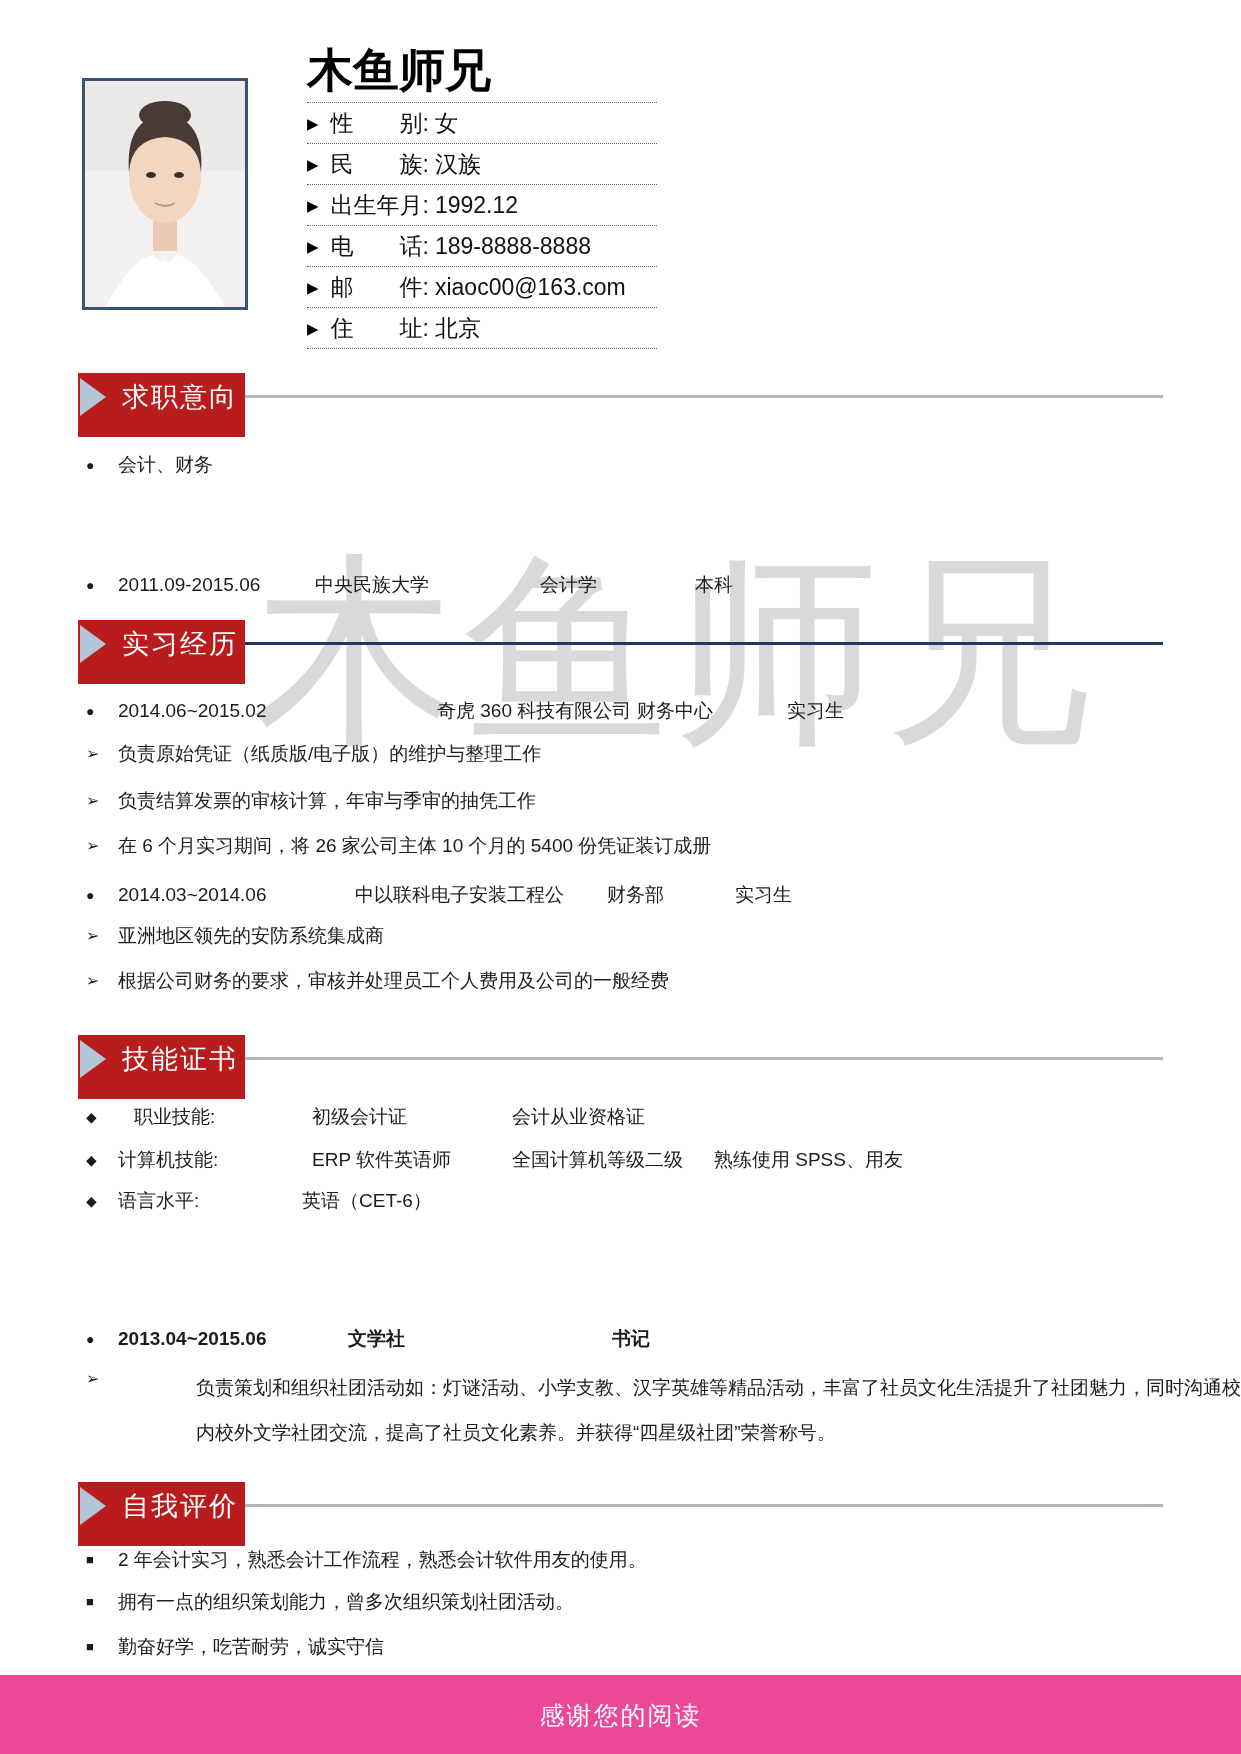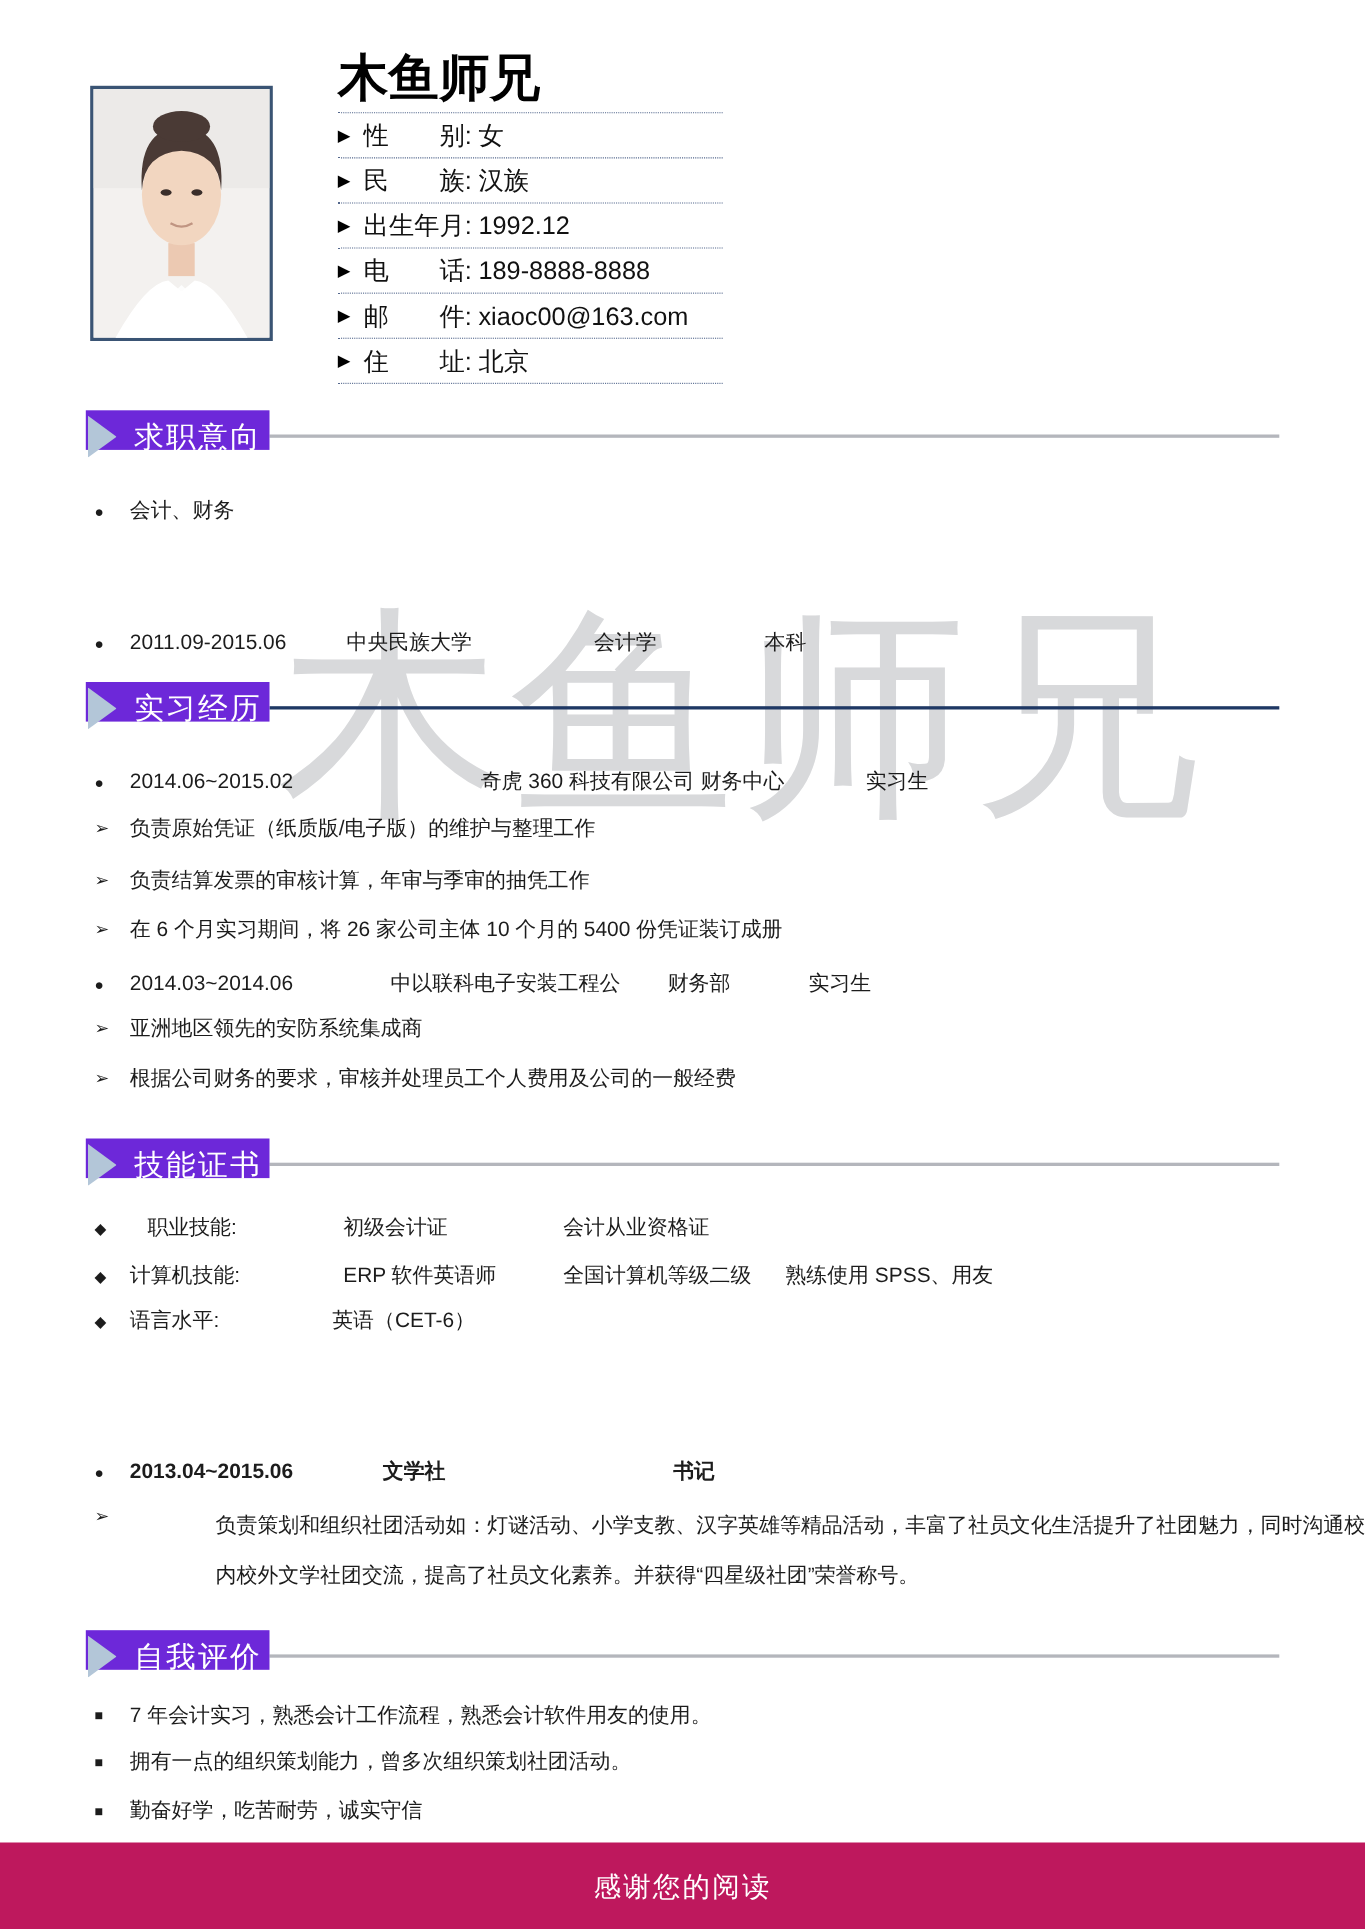--- a/index.html
+++ b/index.html
@@ -25,39 +25,39 @@
   .info-row{display:flex;align-items:center;height:40px;border-bottom:1.5px dotted #53678c;
             font-size:23px;color:#111;}
   .info-tri{font-size:15px;color:#000;margin-right:12px;line-height:1;}
   .info-label{white-space:pre;}
   .info-value{margin-left:6px;}
   
   .sec{position:absolute;left:78px;width:1085px;height:48px;z-index:1;}
   .sec-line{position:absolute;left:167px;right:0;top:22px;height:3px;}
   .sec-line.gray{background:#b4b6bc;}
   .sec-line.navy{background:#1f3864;height:3px;}
-  .sec-box{position:absolute;left:0;top:0;width:167px;height:36px;background:#6d28d9;}
+  .sec-box{position:absolute;left:0;top:0;width:167px;height:64px;background:#b91c1c;}
   .chev{position:absolute;left:2px;top:5px;width:26px;height:38px;background:#b3c6d8;
         clip-path:polygon(0 0,100% 50%,0 100%);}
   .sec-title{position:absolute;left:44px;top:6px;color:#ffffff;font-size:27px;letter-spacing:2px;
              font-family:"Liberation Serif", serif;}
   
   .row{position:absolute;left:78px;height:28px;line-height:28px;font-size:19px;z-index:1;white-space:nowrap;}
   .cell{position:absolute;top:0;}
   .bullet{position:absolute;left:8px;top:0;}
   .bullet.dot{font-size:14px;}
   .bullet.arr{font-size:16px;}
   .bullet.dia{font-size:14px;}
   .bullet.sq{font-size:13px;}
   .para{position:absolute;left:196px;top:1365px;width:1048px;font-size:19px;line-height:45px;
         z-index:1;color:#1c1c1c;}
   .para-bullet{position:absolute;left:86px;top:1369px;font-size:16px;z-index:1;}
   .bold{font-weight:700;}
   
-  .footer{position:absolute;left:0;top:1675px;width:1241px;height:79px;background:#be185d;z-index:3;}
+  .footer{position:absolute;left:0;top:1675px;width:1241px;height:79px;background:#ec4899;z-index:3;}
   .footer-text{position:absolute;left:0;right:0;top:24px;text-align:center;color:#ffffff;
                font-size:25px;letter-spacing:2px;}
 </style>
 </head>
 <body>
 
 <div class="page">
 
   <div class="watermark">木鱼师兄</div>
 
@@ -214,21 +214,21 @@
 
   <div class="sec" style="top:1482px">
     <div class="sec-line gray"></div>
     <div class="sec-box">
       <span class="chev"></span>
       <span class="sec-title">自我评价</span>
     </div>
   </div>
   <div class="row" style="top:1546px">
     <span class="bullet sq">■</span>
-    <span class="cell" style="left:40px">7 年会计实习，熟悉会计工作流程，熟悉会计软件用友的使用。</span>
+    <span class="cell" style="left:40px">2 年会计实习，熟悉会计工作流程，熟悉会计软件用友的使用。</span>
   </div>
   <div class="row" style="top:1588px">
     <span class="bullet sq">■</span>
     <span class="cell" style="left:40px">拥有一点的组织策划能力，曾多次组织策划社团活动。</span>
   </div>
   <div class="row" style="top:1633px">
     <span class="bullet sq">■</span>
     <span class="cell" style="left:40px">勤奋好学，吃苦耐劳，诚实守信</span>
   </div>
 

